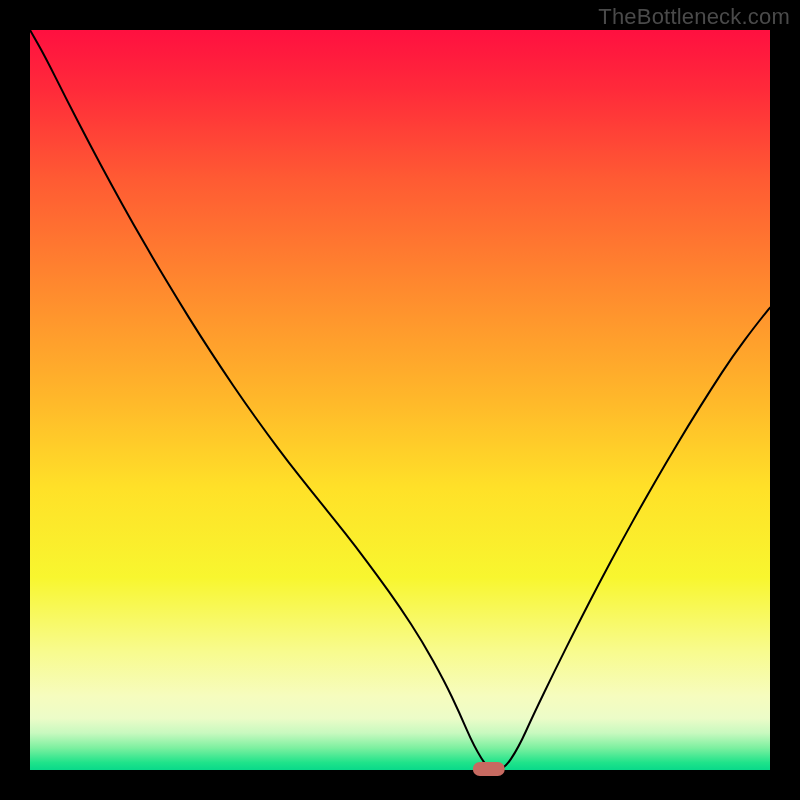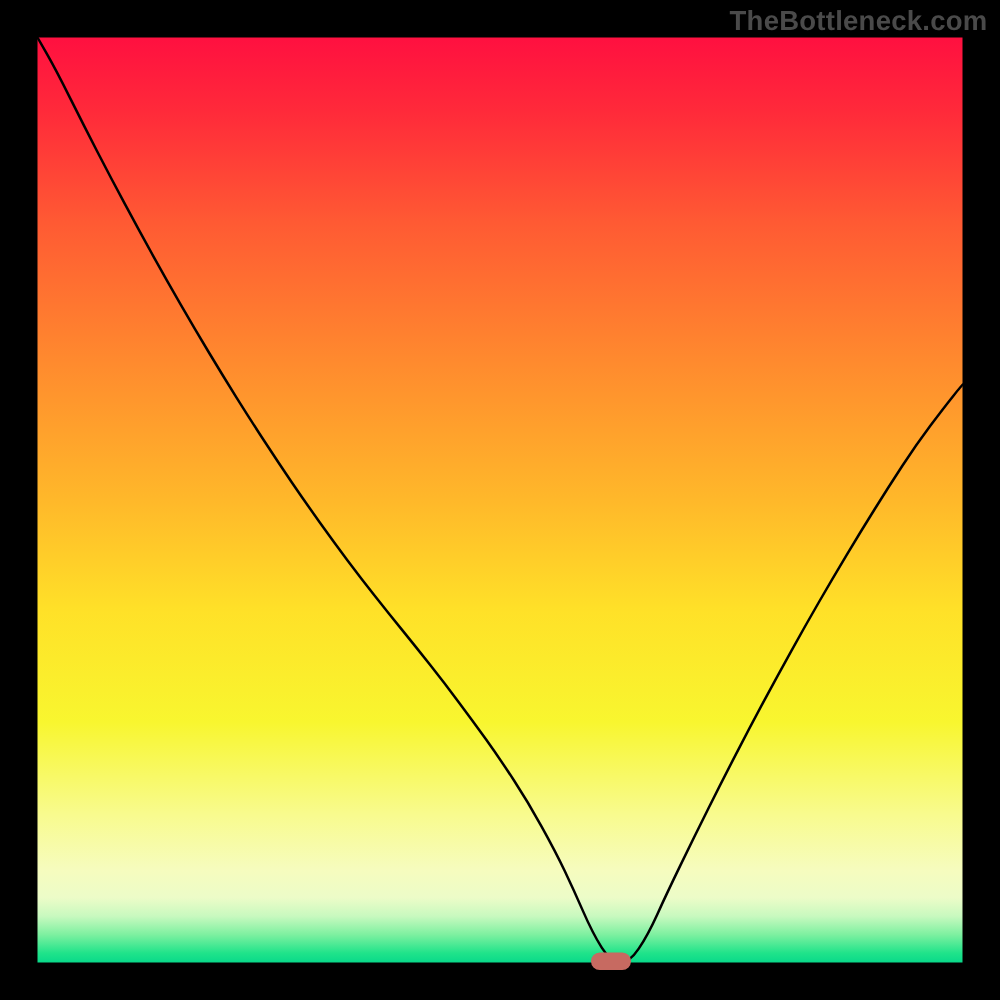--- a/index.html
+++ b/index.html
@@ -16,21 +16,21 @@
     width: 800px;
     height: 800px;
     background: #000;
   }
   .watermark {
     position: absolute;
     top: 4px;
     right: 10px;
     color: #4a4a4a;
     font-size: 22px;
-    font-weight: 700;
+    font-weight: 400;
     letter-spacing: 0.2px;
     z-index: 10;
   }
   svg {
     display: block;
   }
 </style>
 </head>
 <body>
 

